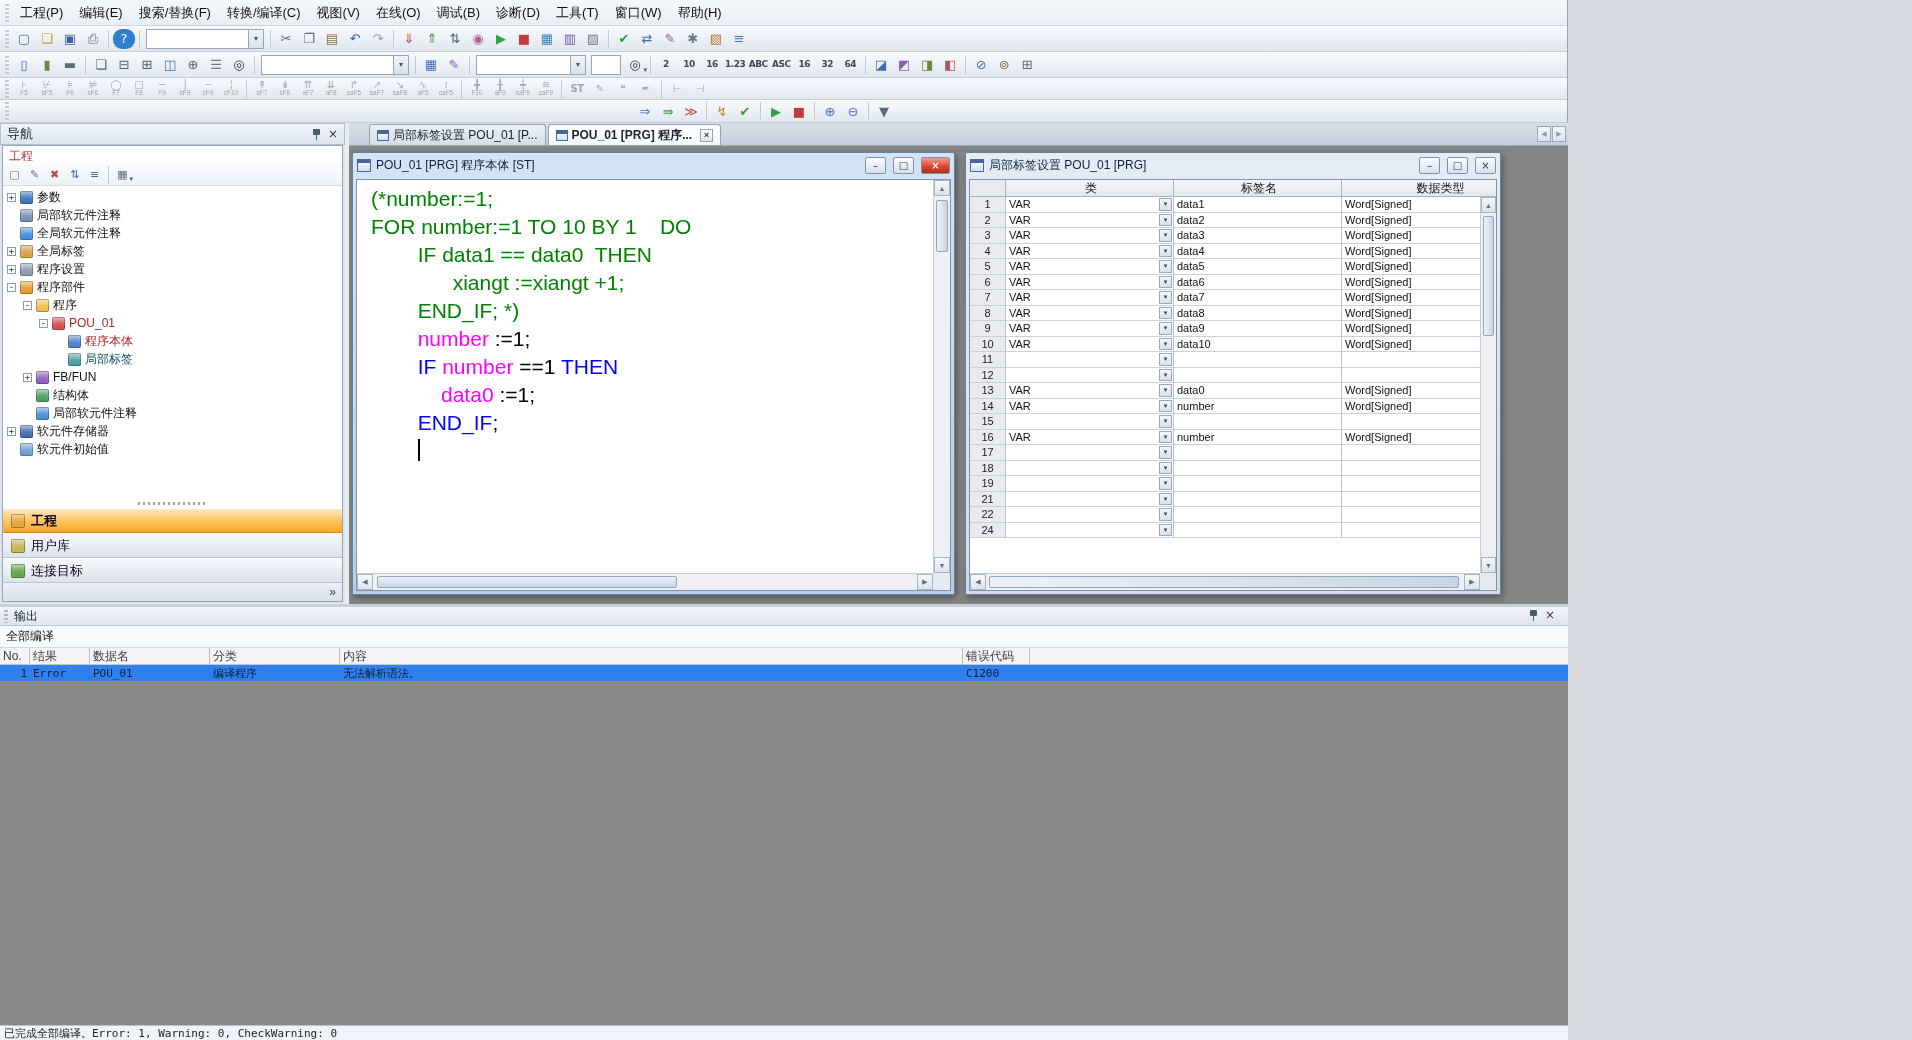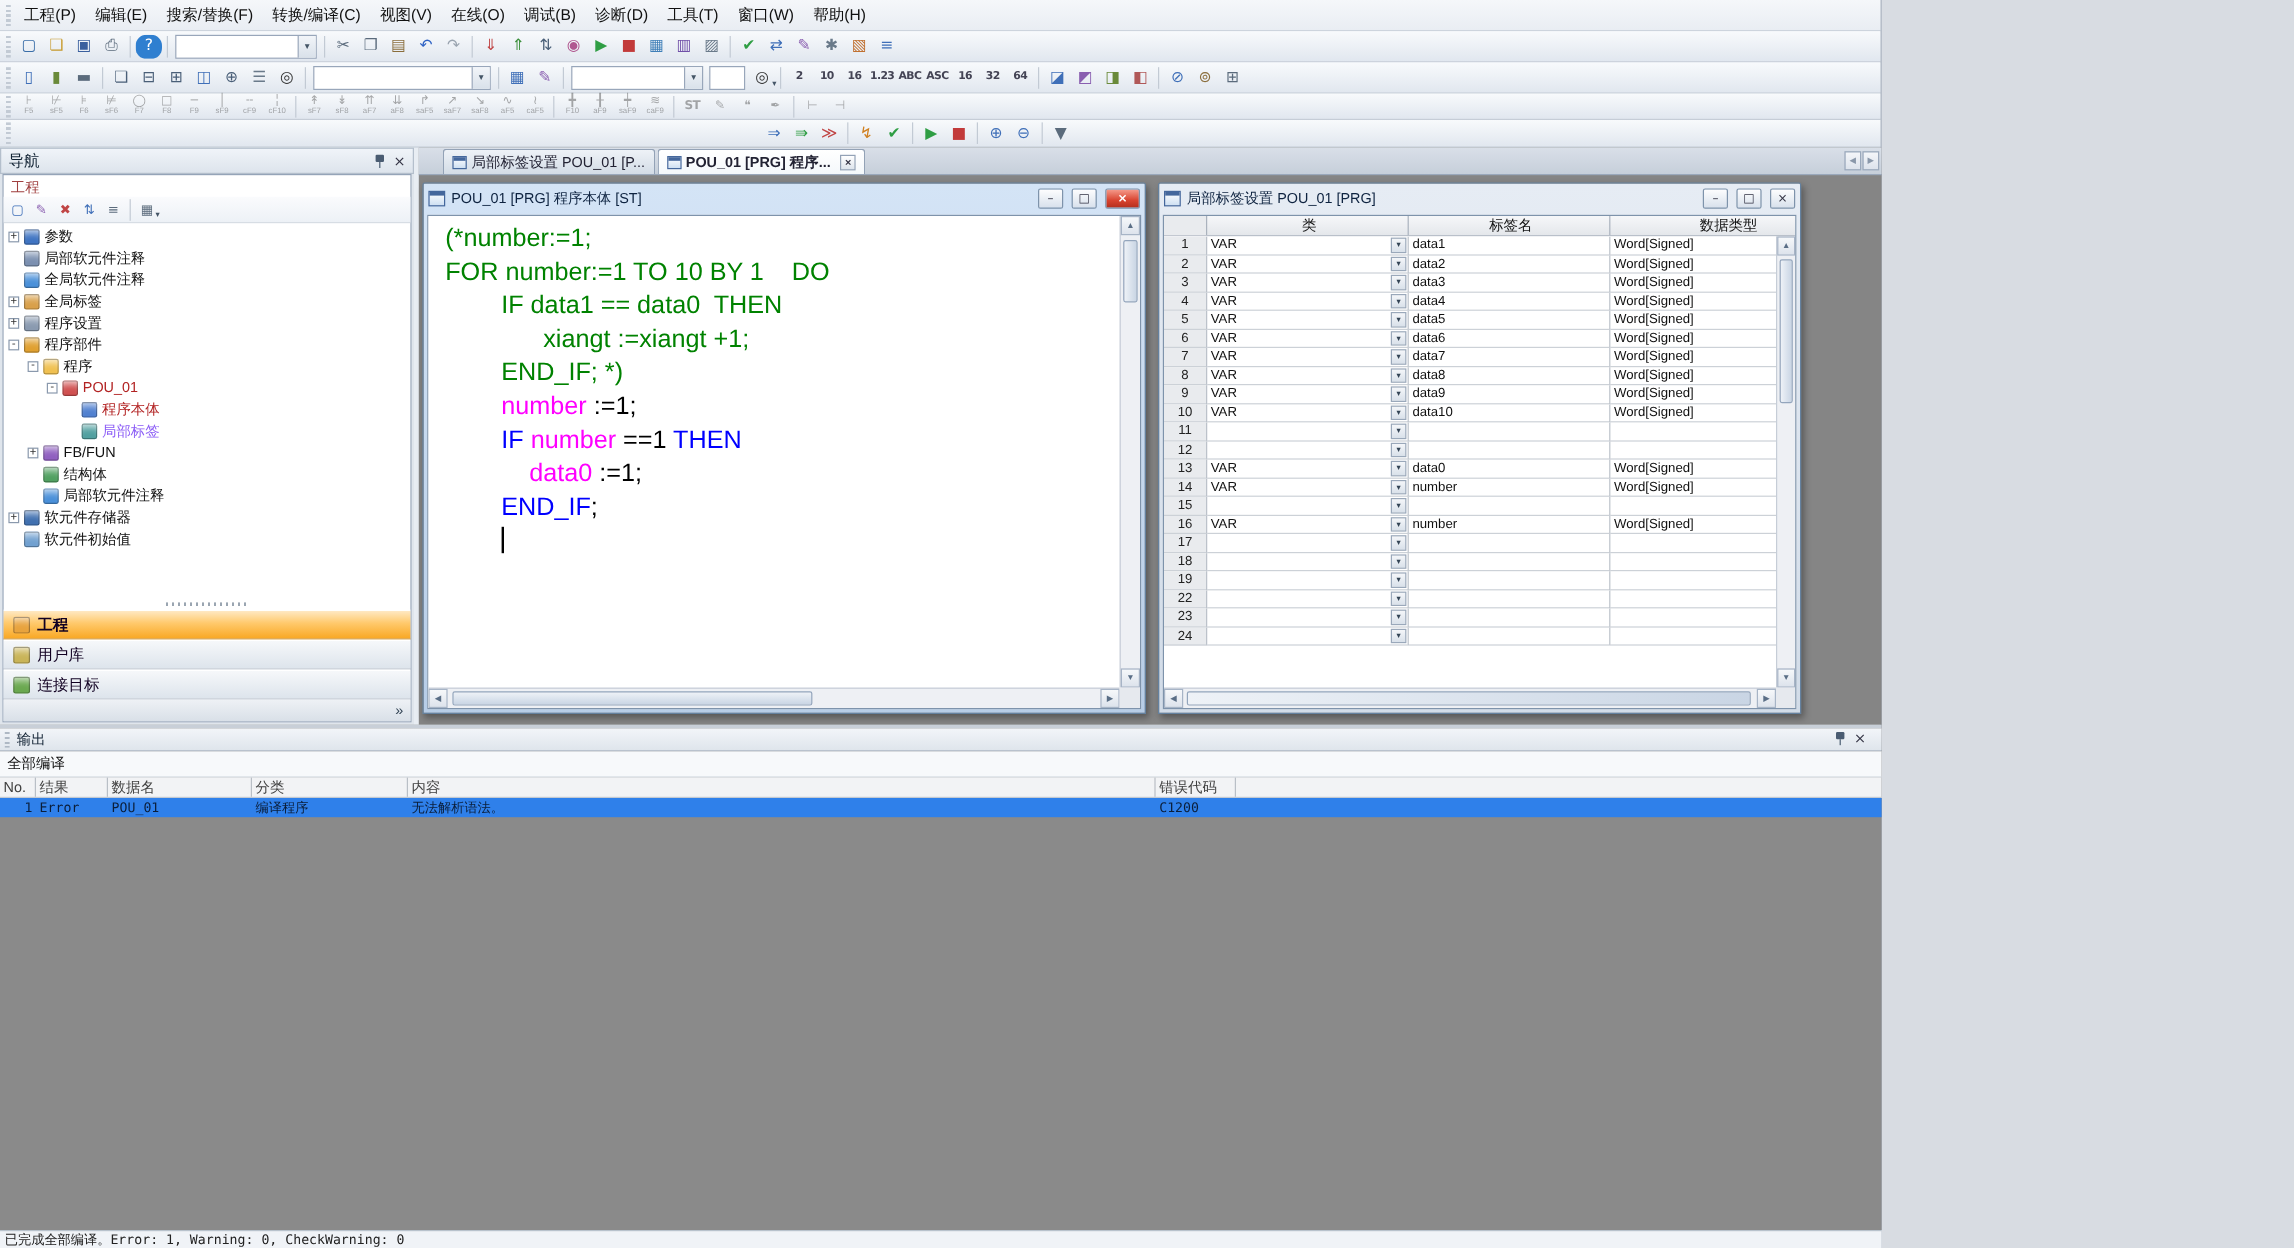--- a/index.html
+++ b/index.html
@@ -547,21 +547,21 @@
             <span style="color:#b22222">POU_01</span>
           </div>
           <div class="tree-row" style="padding-left:52px">
             <span class="exp none"></span>
             <span class="tico" style="background:#5080d0"></span>
             <span style="color:#b22222">程序本体</span>
           </div>
           <div class="tree-row" style="padding-left:52px">
             <span class="exp none"></span>
             <span class="tico" style="background:#50a0a0"></span>
-            <span style="color:#8b5cf6">局部标签</span>
+            <span style="color:#0c4a6e">局部标签</span>
           </div>
           <div class="tree-row" style="padding-left:20px">
             <span class="exp">+</span>
             <span class="tico" style="background:#9060c0"></span>
             <span>FB/FUN</span>
           </div>
           <div class="tree-row" style="padding-left:20px">
             <span class="exp none"></span>
             <span class="tico" style="background:#50a060"></span>
             <span>结构体</span>
@@ -835,30 +835,30 @@
             <div class="lrow">
               <span class="lc col-num">19</span>
               <span class="lc col-0">
                 <span></span>
                 <span class="clsdd">▾</span>
               </span>
               <span class="lc col-1"></span>
               <span class="lc col-2"></span>
             </div>
             <div class="lrow">
-              <span class="lc col-num">22</span>
+              <span class="lc col-num">21</span>
               <span class="lc col-0">
                 <span></span>
                 <span class="clsdd">▾</span>
               </span>
               <span class="lc col-1"></span>
               <span class="lc col-2"></span>
             </div>
             <div class="lrow">
-              <span class="lc col-num">23</span>
+              <span class="lc col-num">22</span>
               <span class="lc col-0">
                 <span></span>
                 <span class="clsdd">▾</span>
               </span>
               <span class="lc col-1"></span>
               <span class="lc col-2"></span>
             </div>
             <div class="lrow">
               <span class="lc col-num">24</span>
               <span class="lc col-0">

